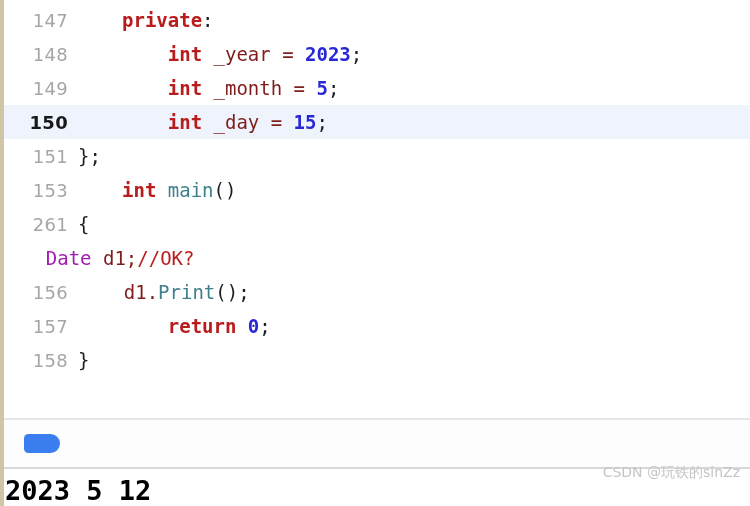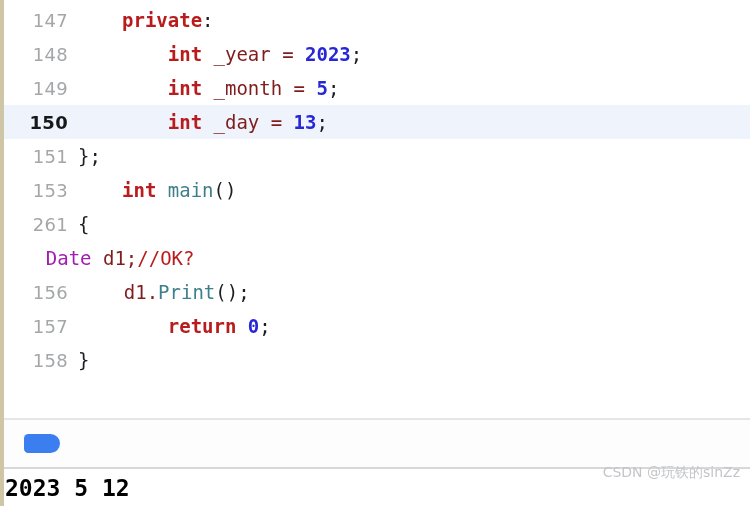--- a/index.html
+++ b/index.html
@@ -128,21 +128,21 @@
   #console {
     position: relative;
     flex: 1;
     background: #ffffff;
     padding-left: 5px;
     padding-top: 6px;
     box-sizing: border-box;
   }
   #console-text {
     font-family: "DejaVu Sans Mono", "Liberation Mono", monospace;
-    font-size: 23px;
+    font-size: 27px;
     font-weight: bold;
     color: #000000;
     letter-spacing: 0px;
     white-space: pre;
   }
 
   
   #watermark {
     position: absolute;
     right: 10px;
@@ -159,21 +159,21 @@
 
 <div id="app">
 
   <div id="left-rail" style="background: rgb(207, 198, 168);"></div>
 
   <div id="editor">
     <div id="code-lines">
         <div class="code-line"><div class="lineno">147</div><div class="code-text"><span class="tok-kw">private</span><span class="tok-punc">:</span></div></div>
         <div class="code-line"><div class="lineno">148</div><div class="code-text"><span class="tok-plain">    </span><span class="tok-kw">int</span><span class="tok-plain"> _year = </span><span class="tok-num">2023</span><span class="tok-punc">;</span></div></div>
         <div class="code-line"><div class="lineno">149</div><div class="code-text"><span class="tok-plain">    </span><span class="tok-kw">int</span><span class="tok-plain"> _month = </span><span class="tok-num">5</span><span class="tok-punc">;</span></div></div>
-        <div class="code-line current"><div class="lineno">150</div><div class="code-text"><span class="tok-plain">    </span><span class="tok-kw">int</span><span class="tok-plain"> _day = </span><span class="tok-num">13</span><span class="tok-punc">;</span></div></div>
+        <div class="code-line current"><div class="lineno">150</div><div class="code-text"><span class="tok-plain">    </span><span class="tok-kw">int</span><span class="tok-plain"> _day = </span><span class="tok-num">15</span><span class="tok-punc">;</span></div></div>
         <div class="code-line"><div class="lineno">151</div><div class="code-text"><span class="tok-punc">};</span></div></div>
         <div class="code-line"><div class="lineno">153</div><div class="code-text"><span class="tok-kw">int</span><span class="tok-plain"> </span><span class="tok-fn">main</span><span class="tok-punc">()</span></div></div>
         <div class="code-line"><div class="lineno">261</div><div class="code-text"><span class="tok-punc">{</span></div></div>
         <div class="code-line"><div class="code-text"><span class="tok-plain">    </span><span class="tok-type">Date</span><span class="tok-plain"> d1;</span><span class="tok-cmt">//OK?</span></div></div>
         <div class="code-line"><div class="lineno">156</div><div class="code-text"><span class="tok-plain">    </span><span class="tok-plain">d1.</span><span class="tok-fn">Print</span><span class="tok-punc">();</span></div></div>
         <div class="code-line"><div class="lineno">157</div><div class="code-text"><span class="tok-plain">    </span><span class="tok-kw">return</span><span class="tok-plain"> </span><span class="tok-num">0</span><span class="tok-punc">;</span></div></div>
         <div class="code-line"><div class="lineno">158</div><div class="code-text"><span class="tok-punc">}</span></div></div>
       </div>
   </div>
 

